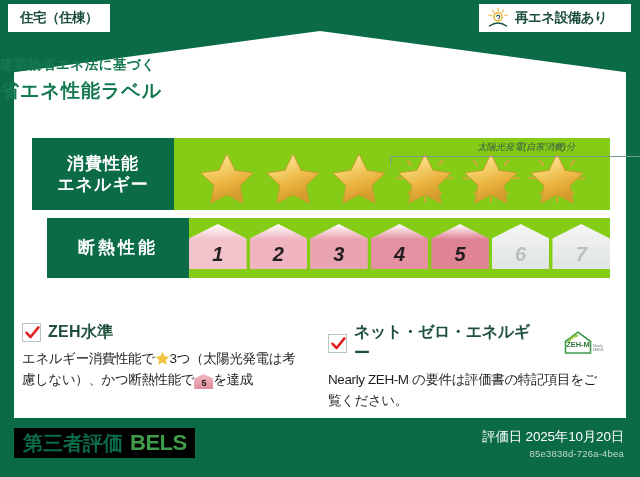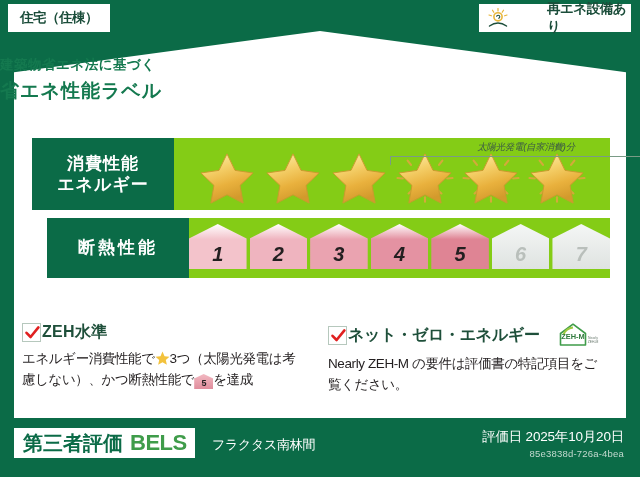--- a/index.html
+++ b/index.html
@@ -32,21 +32,20 @@
   }
 
   .tag-saiene {
     position: absolute;
     right: 9px; top: 4px;
     width: 152px; height: 28px;
     background: #ffffff;
     display: flex; align-items: center; justify-content: flex-start;
     padding-left: 6px;
     z-index: 6;
-    gap: 32px;
   }
   .tag-saiene .sun-ic { width: 26px; height: 22px; flex: 0 0 26px; }
   .tag-saiene .tag-txt {
     font-size: 13.5px; font-weight: bold; color: #1b4d3a;
     letter-spacing: -0.5px; margin-left: 4px;
   }
 
   
   .house-body {
     position: absolute;
@@ -142,21 +141,21 @@
   .pent.off { color: #b9bfbb; background: linear-gradient(#f4f6f5, #dfe3e1); }
 
   
   .notes {
     position: absolute; left: 22px; top: 322px;
     width: 596px; display: flex; z-index: 5;
   }
   .note-col { width: 298px; padding-right: 14px; }
   .note-col.right { padding-left: 8px; }
 
-  .note-head { display: flex; align-items: center; gap: 1px; }
+  .note-head { display: flex; align-items: center; gap: 7px; }
   .chk {
     width: 19px; height: 19px; flex: 0 0 19px;
     border: 1px solid #b6c8bd; background: #ffffff;
     position: relative;
   }
   .chk svg { position: absolute; left: 1px; top: 0px; width: 17px; height: 17px; }
   .note-title { font-size: 16px; font-weight: bold; color: #1e4f3a; letter-spacing: 0.3px; }
   .note-title.jp { letter-spacing: -0.3px; }
 
   .zehm-logo { width: 42px; height: 26px; margin-left: 16px; flex: 0 0 42px; }
@@ -174,21 +173,21 @@
     clip-path: polygon(0% 30%, 50% 0%, 100% 30%, 100% 100%, 0% 100%);
     color: #231f20; font-size: 9px; font-weight: bold;
     text-align: center; line-height: 19px;
   }
 
   
   .footer { position: absolute; left: 0; bottom: 0; width: 640px; height: 57px; z-index: 5; }
 
   .bels-plate {
     position: absolute; left: 14px; top: 8px;
-    height: 30px; background: #ffffff;
+    height: 30px; background: #000000;
     display: flex; align-items: center; padding: 0 8px 0 9px;
   }
   .bels-jp { font-size: 20px; font-weight: bold; color: #0b6b47; letter-spacing: 0px; }
   .bels-en { font-size: 22px; font-weight: bold; color: #3f9c4a; margin-left: 7px; letter-spacing: -0.5px; }
 
   .bldg-name {
     position: absolute; left: 212px; top: 16px;
     font-size: 13px; color: #ffffff; letter-spacing: -0.3px;
   }
 
@@ -431,18 +430,17 @@
       <div class="note-body">Nearly ZEH-M の要件は評価書の特記項目をご覧ください。</div>
     </div>
 
   </div>
 
   <div class="footer">
     <div class="bels-plate">
       <span class="bels-jp">第三者評価</span>
       <span class="bels-en">BELS</span>
     </div>
-    <div class="bldg-name">フラクタス南林間</div>
     <div class="eval-date">評価日 2025年10月20日</div>
     <div class="eval-id">85e3838d-726a-4bea</div>
   </div>
 
 </div>
 
 </body></html>

